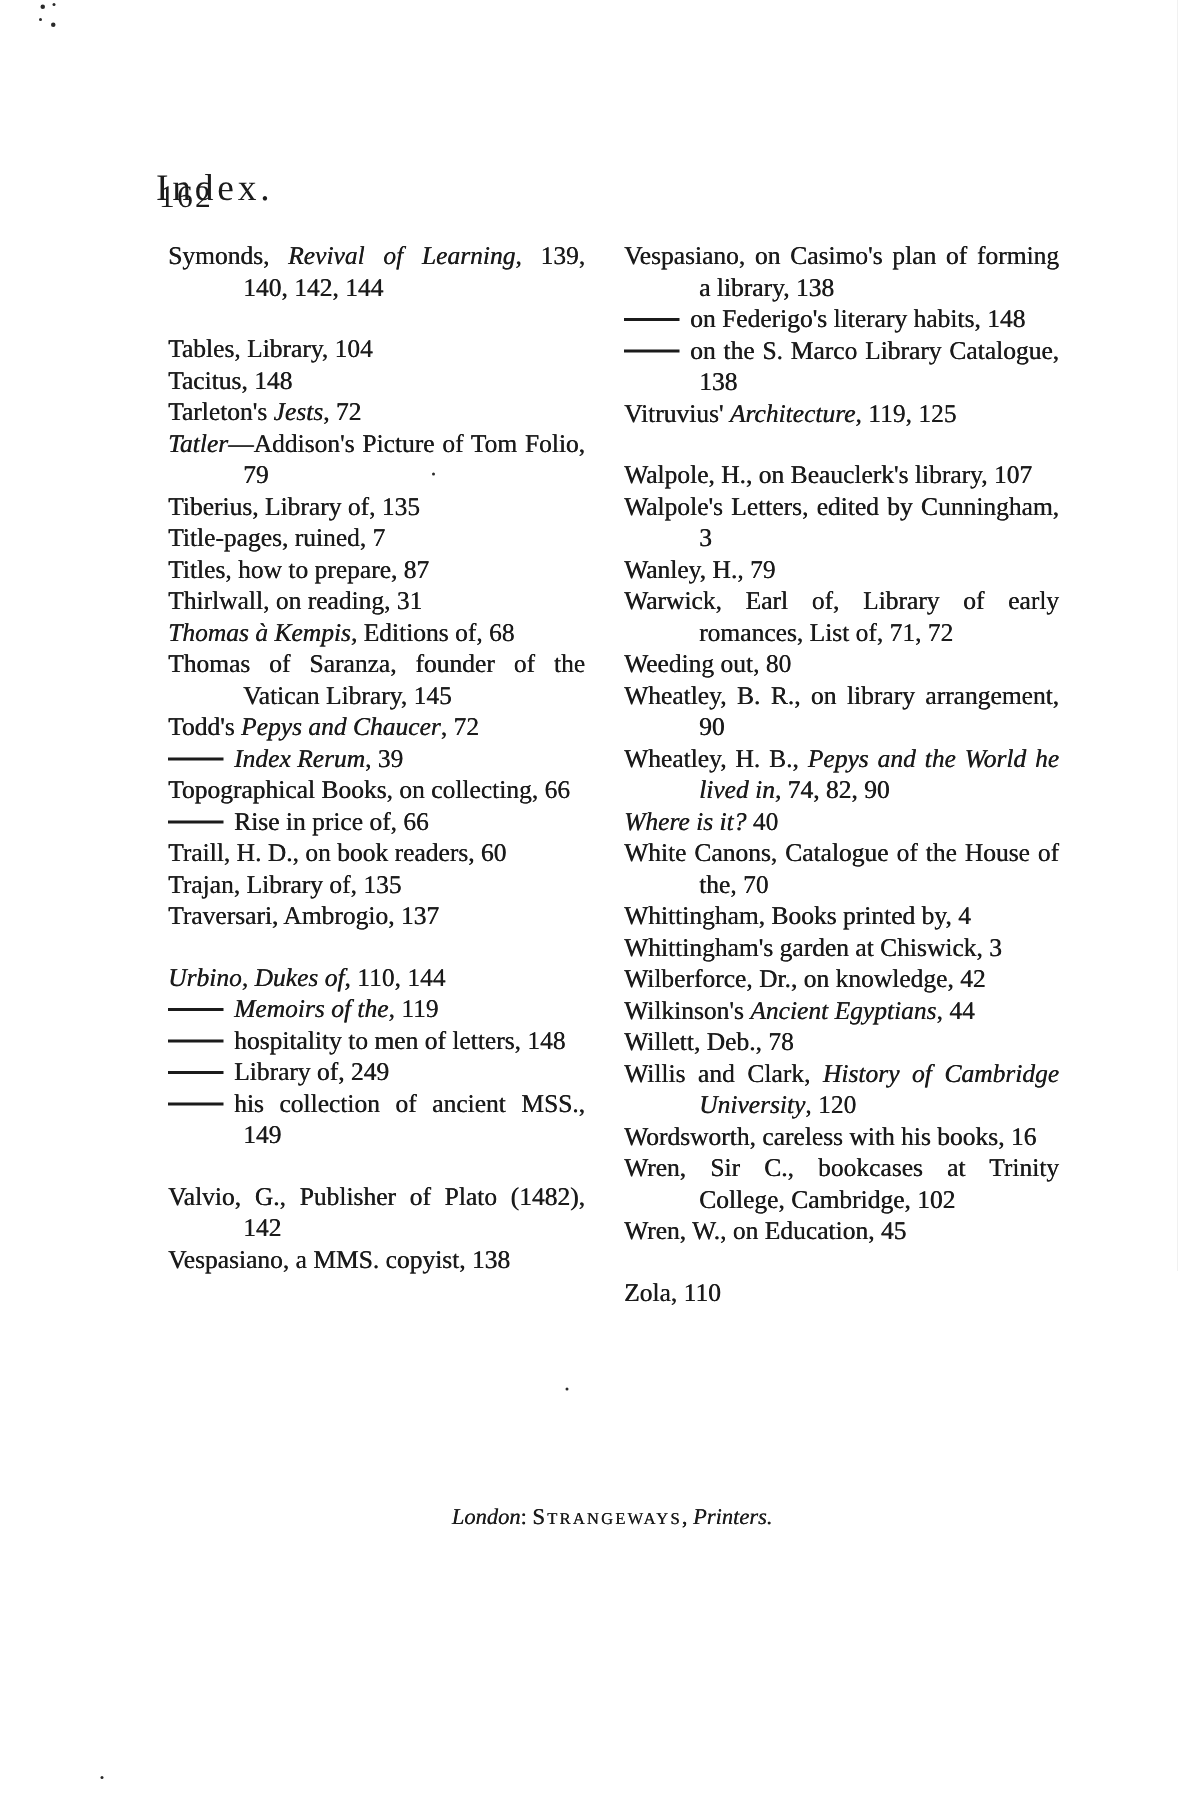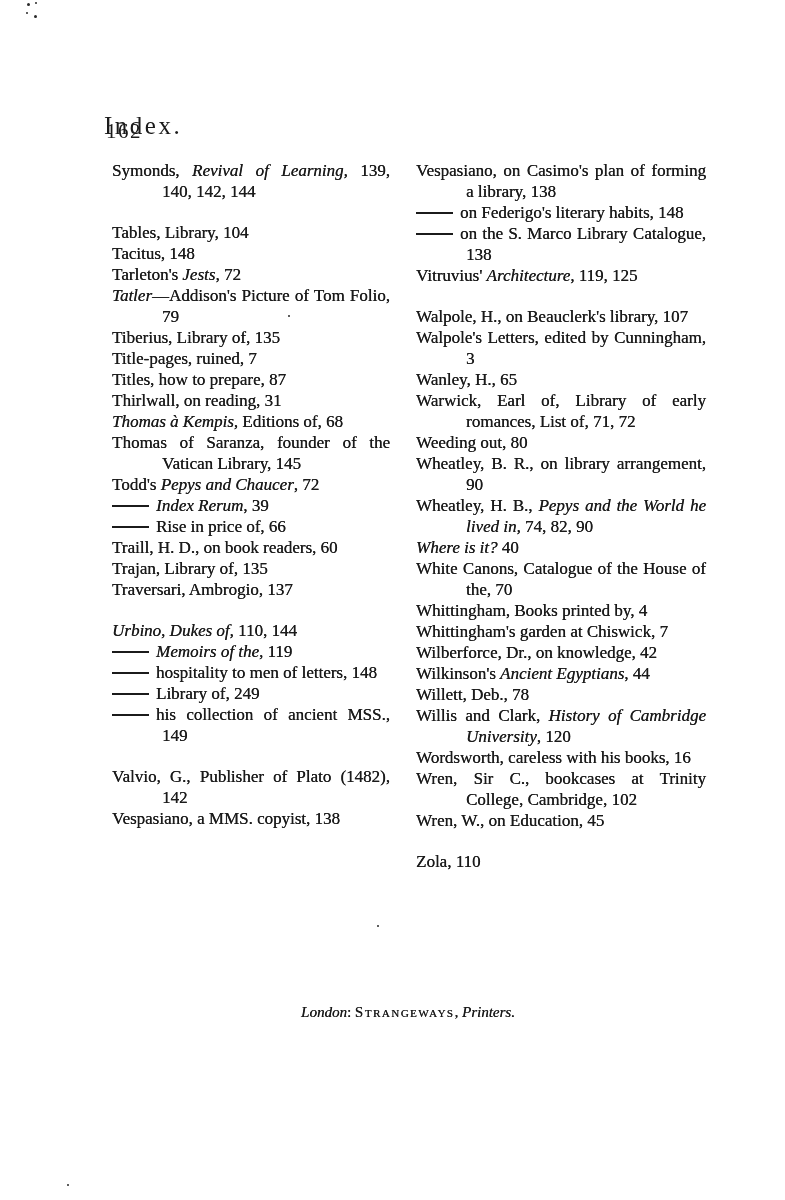--- a/index.html
+++ b/index.html
@@ -80,20 +80,21 @@
           <div class="entry"><span>Tarleton's </span><em>Jests</em><span>, 72</span></div>
           <div class="entry"><em>Tatler</em><span>—Addison's Picture of Tom Folio, 79</span></div>
           <div class="entry"><span>Tiberius, Library of, 135</span></div>
           <div class="entry"><span>Title-pages, ruined, 7</span></div>
           <div class="entry"><span>Titles, how to prepare, 87</span></div>
           <div class="entry"><span>Thirlwall, on reading, 31</span></div>
           <div class="entry"><em>Thomas à Kempis,</em><span> Editions of, 68</span></div>
           <div class="entry"><span>Thomas of Saranza, founder of the Vatican Library, 145</span></div>
           <div class="entry"><span>Todd's </span><em>Pepys and Chaucer</em><span>, 72</span></div>
           <div class="entry"><span class="dash"></span><em>Index Rerum</em><span>, 39</span></div>
+          <div class="entry"><span>Topographical Books, on collecting, 66</span></div>
           <div class="entry"><span class="dash"></span><span>Rise in price of, 66</span></div>
           <div class="entry"><span>Traill, H. D., on book readers, 60</span></div>
           <div class="entry"><span>Trajan, Library of, 135</span></div>
           <div class="entry"><span>Traversari, Ambrogio, 137</span></div>
         </div>
         <div class="group">
           <div class="entry"><em>Urbino, Dukes of,</em><span> 110, 144</span></div>
           <div class="entry"><span class="dash"></span><em>Memoirs of the,</em><span> 119</span></div>
           <div class="entry"><span class="dash"></span><span>hospitality to men of letters, 148</span></div>
           <div class="entry"><span class="dash"></span><span>Library of, 249</span></div>
@@ -107,29 +108,29 @@
     <div class="col col-right">
         <div class="group">
           <div class="entry"><span>Vespasiano, on Casimo's plan of forming a library, 138</span></div>
           <div class="entry"><span class="dash"></span><span>on Federigo's literary habits, 148</span></div>
           <div class="entry"><span class="dash"></span><span>on the S. Marco Library Cata­logue, 138</span></div>
           <div class="entry"><span>Vitruvius' </span><em>Architecture,</em><span> 119, 125</span></div>
         </div>
         <div class="group">
           <div class="entry"><span>Walpole, H., on Beauclerk's library, 107</span></div>
           <div class="entry"><span>Walpole's Letters, edited by Cun­ningham, 3</span></div>
-          <div class="entry"><span>Wanley, H., 65</span></div>
+          <div class="entry"><span>Wanley, H., 79</span></div>
           <div class="entry"><span>Warwick, Earl of, Library of early romances, List of, 71, 72</span></div>
           <div class="entry"><span>Weeding out, 80</span></div>
           <div class="entry"><span>Wheatley, B. R., on library arrange­ment, 90</span></div>
           <div class="entry"><span>Wheatley, H. B., </span><em>Pepys and the World he lived in,</em><span> 74, 82, 90</span></div>
           <div class="entry"><em>Where is it?</em><span> 40</span></div>
           <div class="entry"><span>White Canons, Catalogue of the House of the, 70</span></div>
           <div class="entry"><span>Whittingham, Books printed by, 4</span></div>
-          <div class="entry"><span>Whittingham's garden at Chiswick, 7</span></div>
+          <div class="entry"><span>Whittingham's garden at Chiswick, 3</span></div>
           <div class="entry"><span>Wilberforce, Dr., on knowledge, 42</span></div>
           <div class="entry"><span>Wilkinson's </span><em>Ancient Egyptians</em><span>, 44</span></div>
           <div class="entry"><span>Willett, Deb., 78</span></div>
           <div class="entry"><span>Willis and Clark, </span><em>History of Cam­bridge University</em><span>, 120</span></div>
           <div class="entry"><span>Wordsworth, careless with his books, 16</span></div>
           <div class="entry"><span>Wren, Sir C., bookcases at Trinity College, Cambridge, 102</span></div>
           <div class="entry"><span>Wren, W., on Education, 45</span></div>
         </div>
         <div class="group">
           <div class="entry"><span>Zola, 110</span></div>

